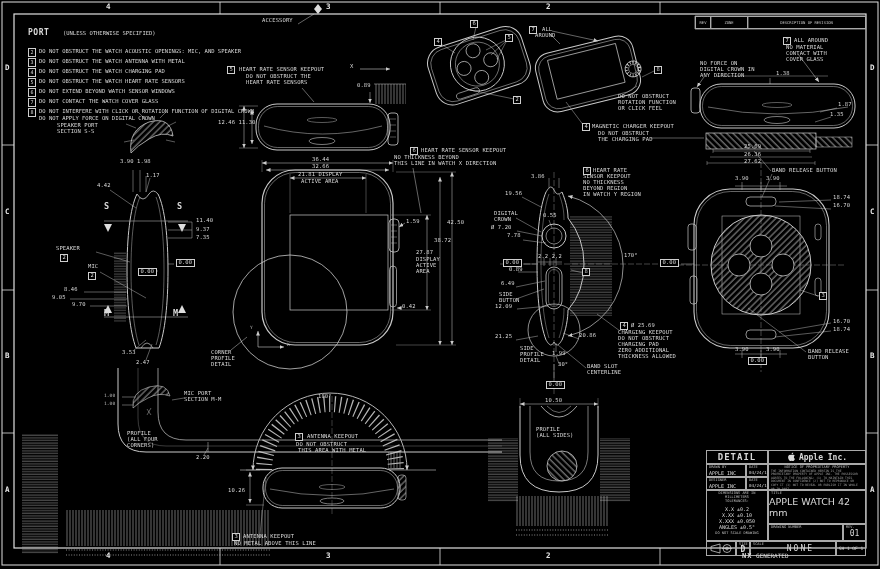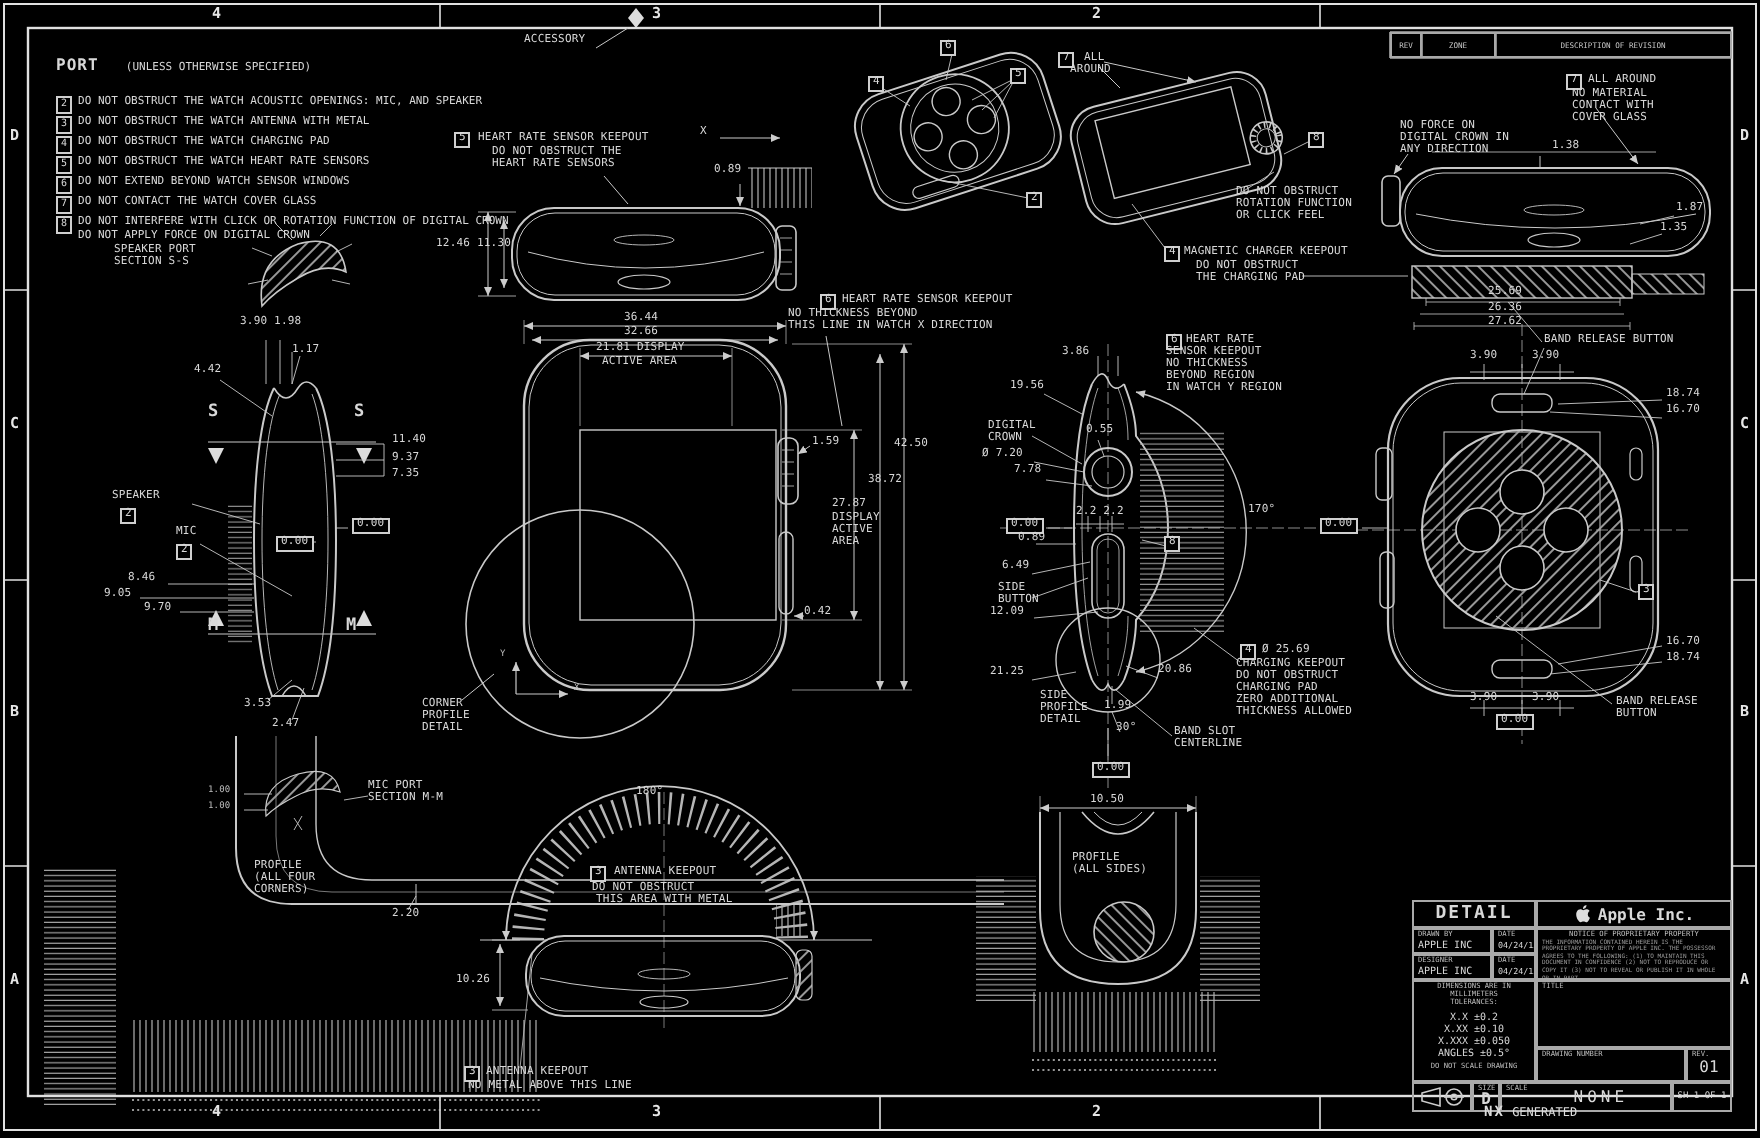--- a/index.html
+++ b/index.html
@@ -504,20 +504,21 @@
     <span class="cap" style="float:left;">SCALE</span>
     <div style="font-size:8px;text-align:center;letter-spacing:2px;margin-top:2px;">NONE</div>
   </div>
   <div class="tb ctr" style="left:836px;top:541px;width:30px;height:15px;font-size:4.5px;">SH 1 OF 1</div>
   <div class="tb" style="left:768px;top:464px;width:98px;height:26px;">
     <div class="cap" style="text-align:center;">NOTICE OF PROPRIETARY PROPERTY</div>
     <div style="font-size:3px;color:#9c9c9c;line-height:1.2;padding:0 2px;">THE INFORMATION CONTAINED HEREIN IS THE PROPRIETARY PROPERTY OF APPLE INC. THE POSSESSOR AGREES TO THE FOLLOWING: (1) TO MAINTAIN THIS DOCUMENT IN CONFIDENCE (2) NOT TO REPRODUCE OR COPY IT (3) NOT TO REVEAL OR PUBLISH IT IN WHOLE OR IN PART</div>
   </div>
   <div class="tb" style="left:768px;top:490px;width:98px;height:34px;">
     <div class="cap">TITLE</div>
+    <div class="ctr" style="font-size:9.5px;font-family:'DejaVu Sans',sans-serif;height:22px;">APPLE WATCH 42 mm</div>
   </div>
   <div class="tb" style="left:768px;top:524px;width:75px;height:17px;">
     <div class="cap">DRAWING NUMBER</div>
   </div>
   <div class="tb" style="left:843px;top:524px;width:23px;height:17px;">
     <div class="cap">REV.</div>
     <div style="font-size:8px;text-align:center;line-height:.9;">01</div>
   </div>
   <div id="tb-footer">
     <b>NX</b>

